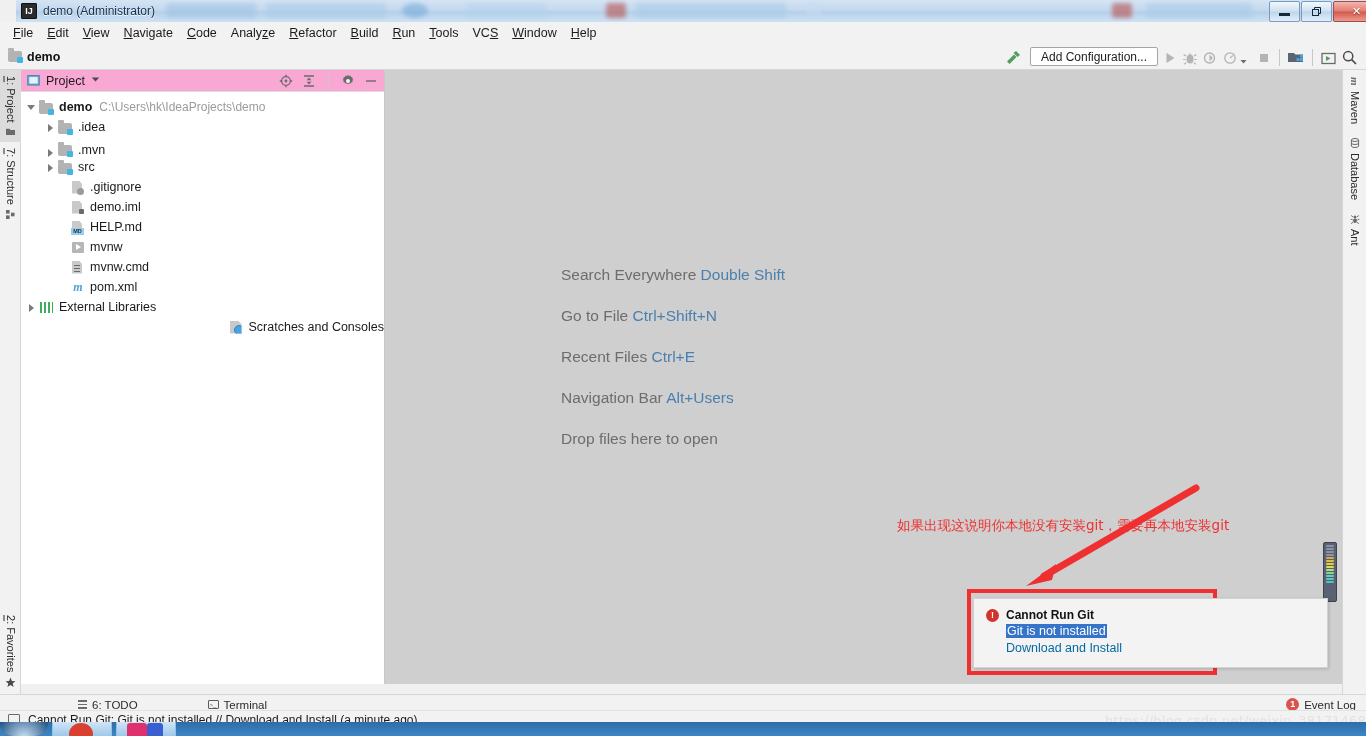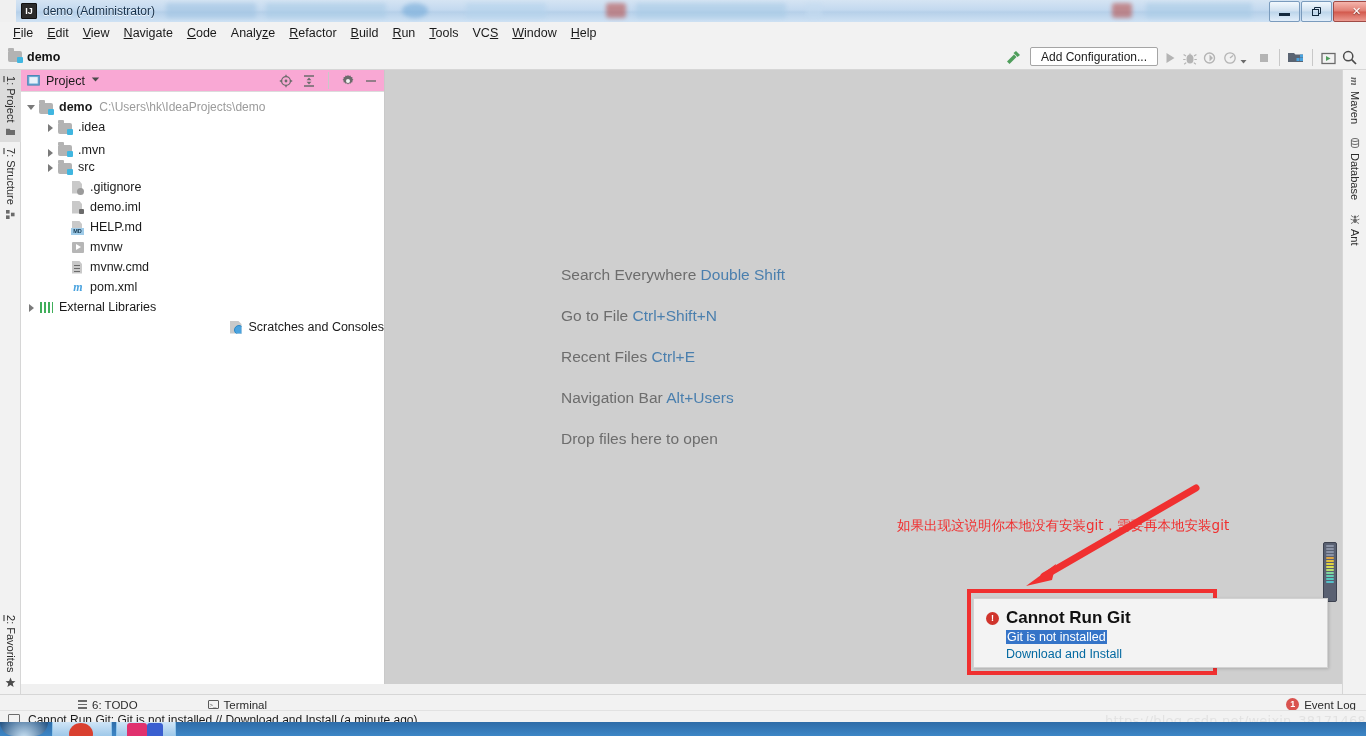--- a/index.html
+++ b/index.html
@@ -207,21 +207,21 @@
     position:absolute;left:588px;top:528px;width:355px;height:70px;
     background:#f3f3f3;border:1px solid #d2d2d2;box-shadow:1px 1px 3px rgba(0,0,0,.16);
     box-sizing:border-box;padding:9px 12px;
   }
   .notif-head{display:flex;align-items:center;gap:7px;}
   .err-ico{
     width:13px;height:13px;border-radius:50%;background:#d0342c;color:#fff;
     font-size:9px;font-weight:bold;line-height:13px;text-align:center;flex:0 0 auto;
     font-family:"Liberation Sans",sans-serif;
   }
-  .notif-title{font-size:17px;font-weight:bold;color:#111;}
+  .notif-title{font-size:12px;font-weight:bold;color:#111;}
   .notif-line{margin-left:20px;margin-top:2px;}
   .notif-sel{
     background:#3574c8;color:#fff;font-size:12.5px;padding:0 1px;display:inline-block;
   }
   .notif-link{color:#0369a1;font-size:12.5px;margin-left:20px;margin-top:3px;display:inline-block;}
 
   
   .mini-gauge{
     position:absolute;right:5px;top:472px;width:14px;height:60px;
     background:#5a6172;border:1px solid #3d4250;border-radius:2px;

